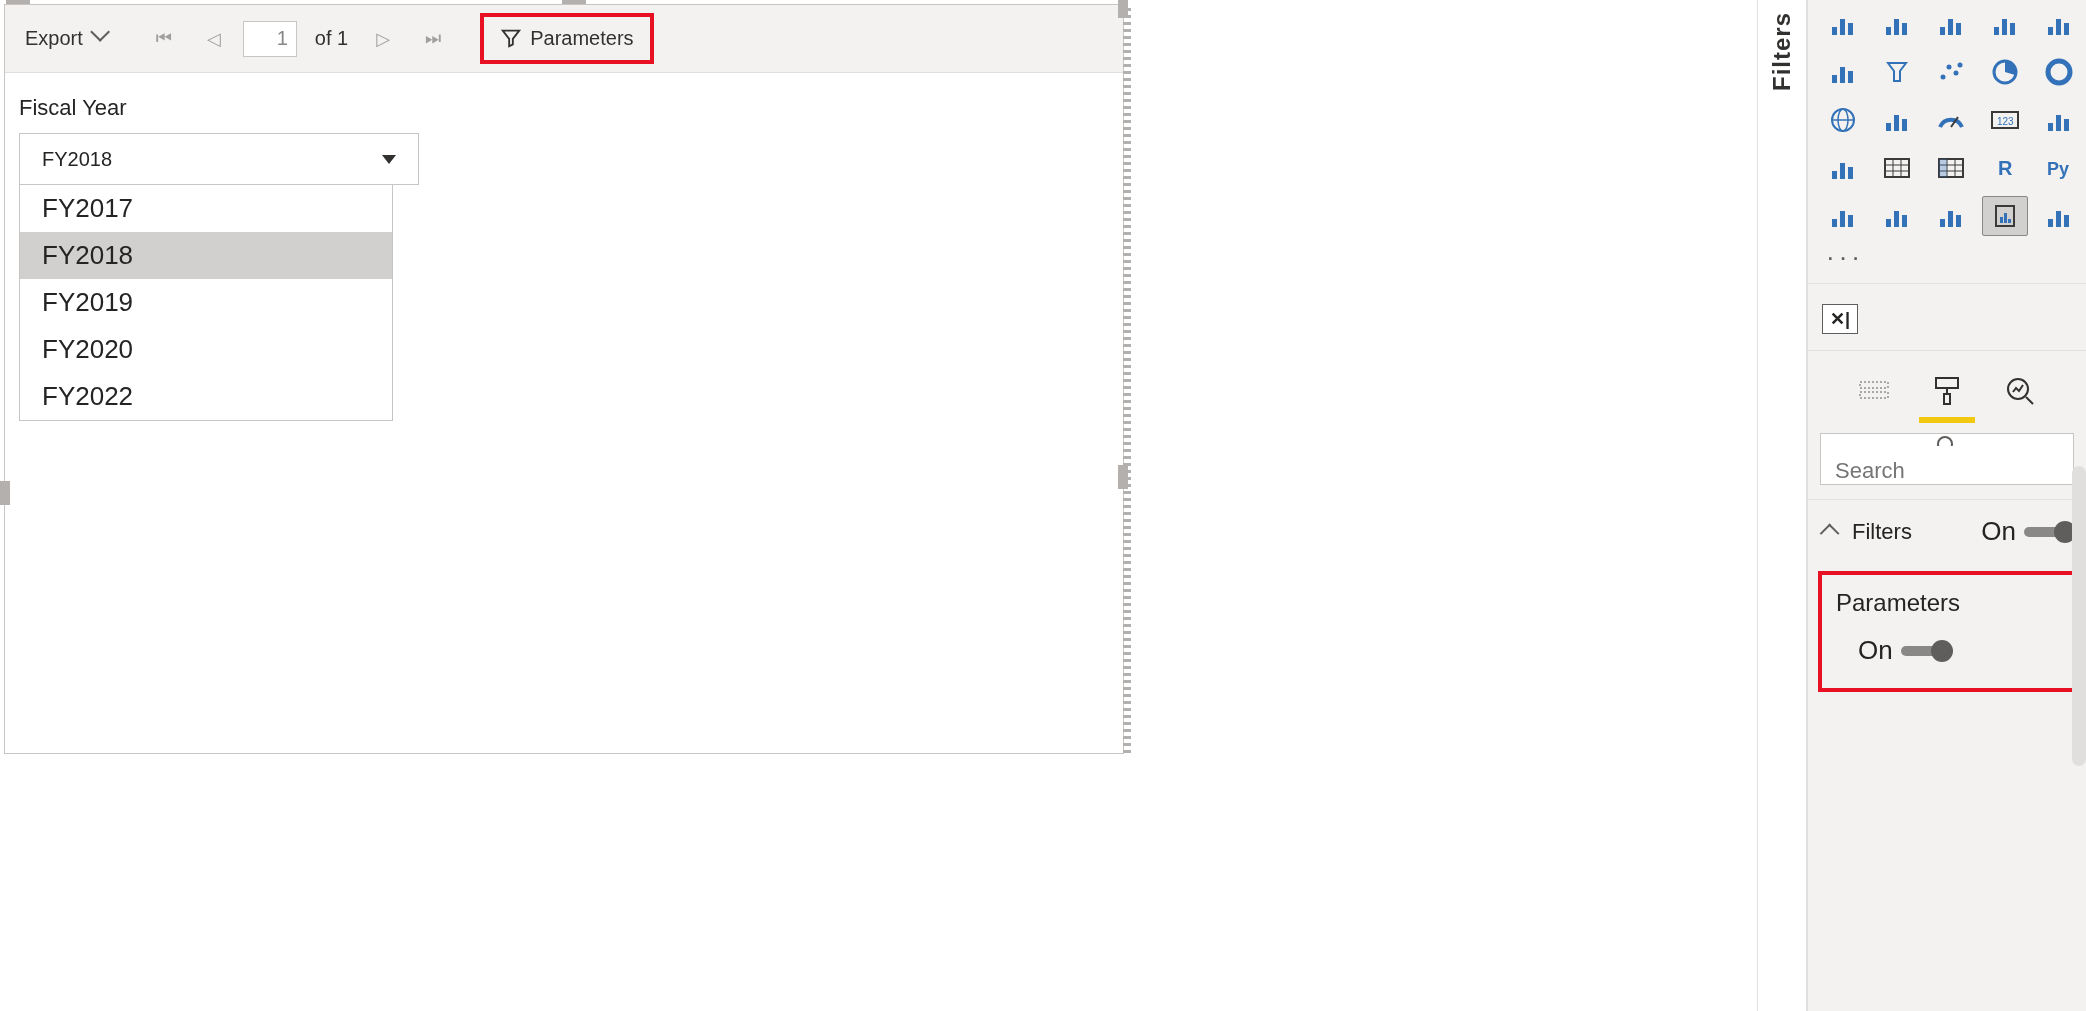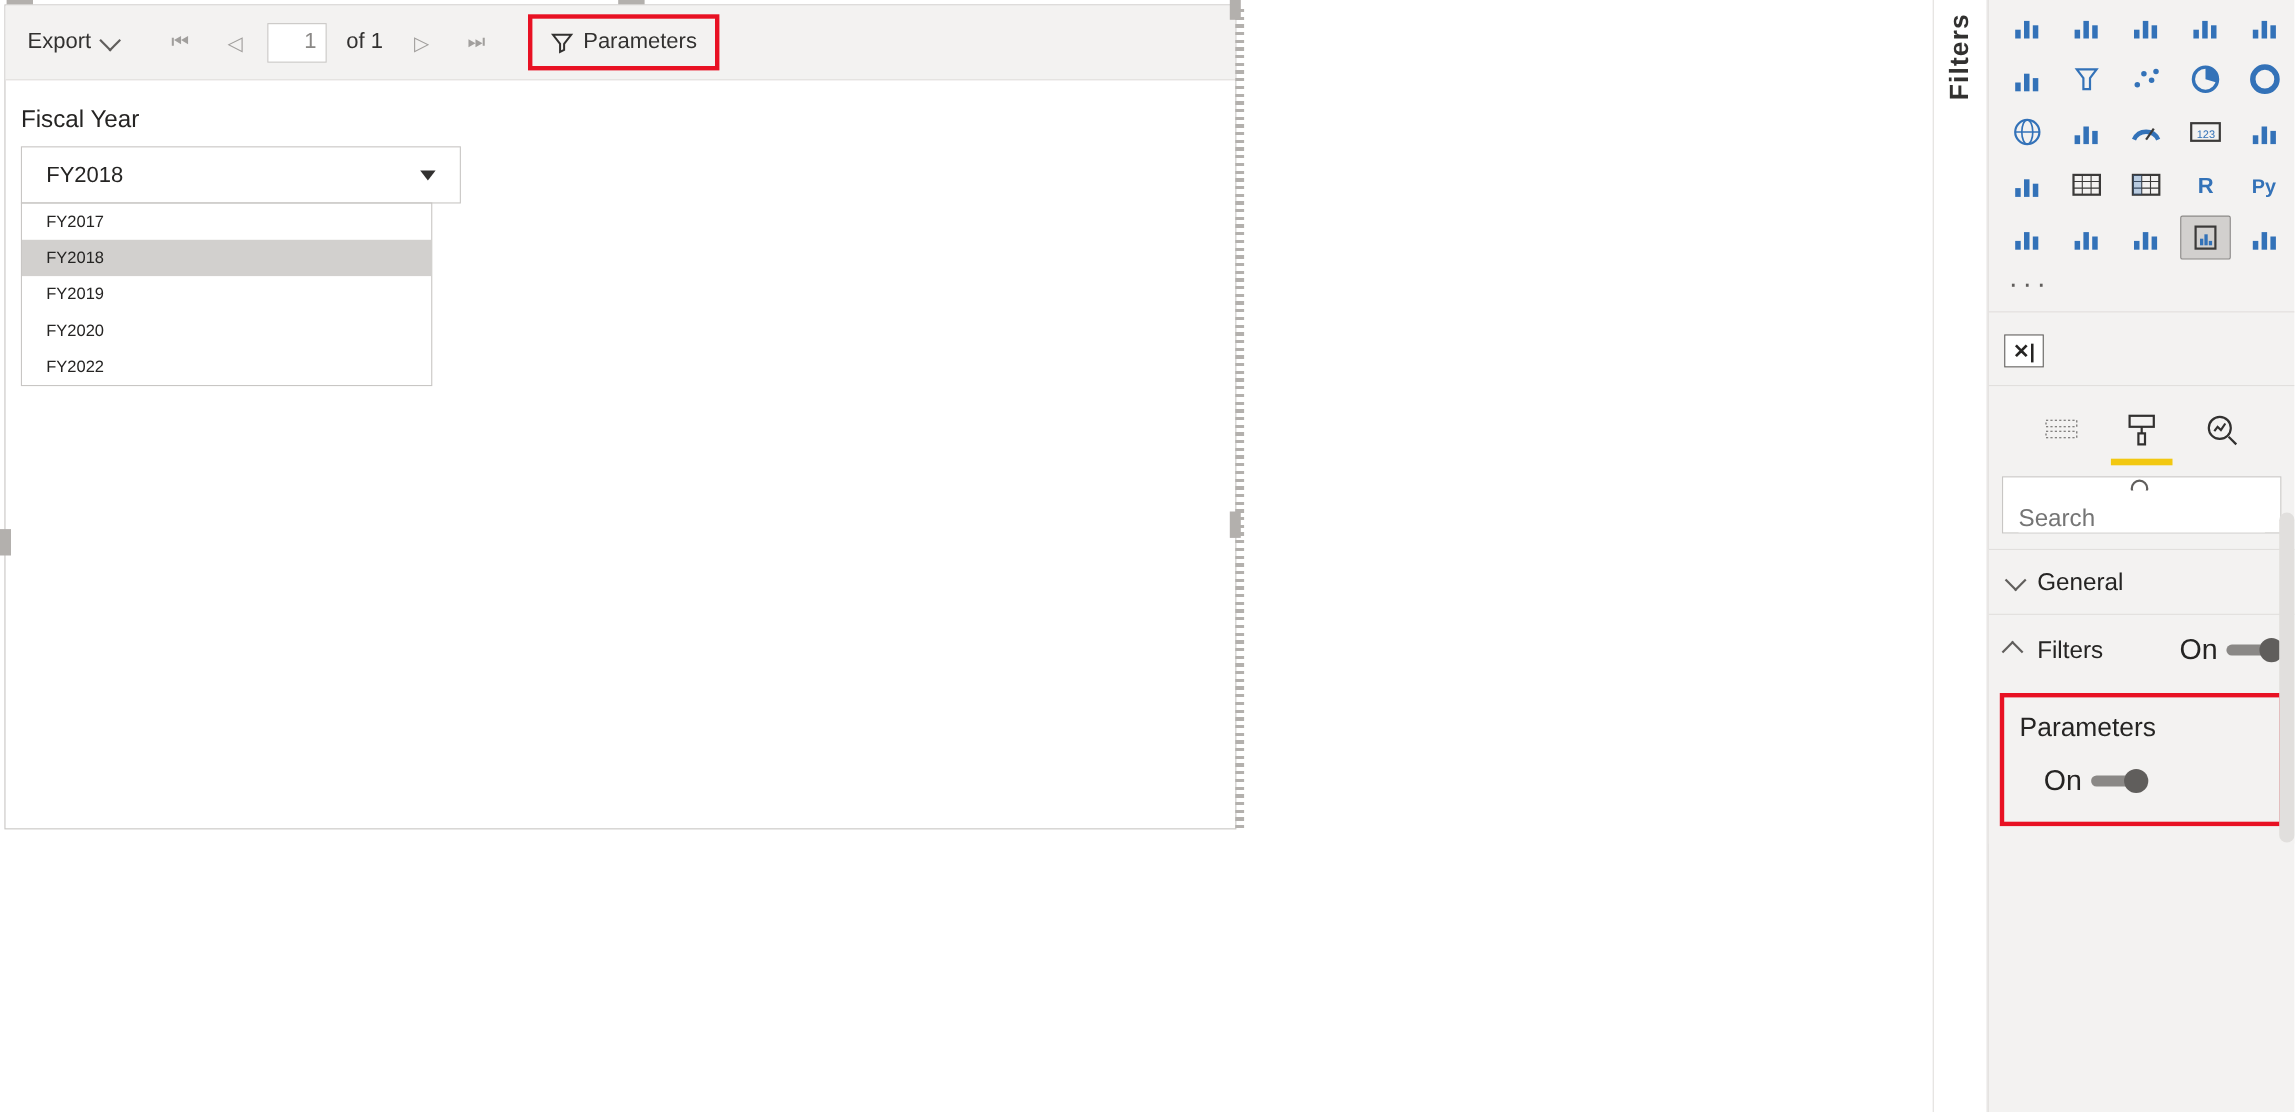--- a/index.html
+++ b/index.html
@@ -42,21 +42,21 @@
     height: 68px;
     border-bottom: 1px solid #e1dfdd;
     background: #f3f2f1;
     display: flex;
     align-items: center;
     padding: 0 10px;
     gap: 8px;
   }
   .btn {
     display: inline-flex;
-    align-items: center;
+    align-items: flex-start;
     gap: 8px;
     padding: 6px 10px;
     border: none;
     background: transparent;
     font: inherit;
     color: #323130;
     cursor: pointer;
   }
   .chev-down {
     width: 14px; height: 14px;
@@ -114,21 +114,21 @@
     border-top:9px solid #323130;
   }
   .dropdown-list {
     width: 374px;
     border: 1px solid #c8c6c4;
     background:#fff;
     margin-top:-1px;
   }
   .dropdown-list .opt {
     padding: 8px 22px;
-    font-size: 15px;
+    font-size: 26px;
     cursor:pointer;
   }
   .dropdown-list .opt.selected { background:#d2d0ce; }
 
   
   .filters-tab {
     width: 50px;
     border-left: 1px solid #e1dfdd;
     border-right: 1px solid #e1dfdd;
     background:#fff;
@@ -575,24 +575,20 @@
 
   <div class="search-box">
     <svg width="24" height="24">
         <circle cx="10" cy="10" r="7" fill="none" stroke="#605e5c" stroke-width="2"></circle>
         <line x1="15" y1="15" x2="21" y2="21" stroke="#605e5c" stroke-width="2"></line>
       </svg>
     <input placeholder="Search" style="">
   </div>
 
   <div class="format-section">
-    <div class="section-head">
-      <span class="chev-mini down"></span>
-      <span>General</span>
-    </div>
 
     <div class="section-head">
       <span class="chev-mini up"></span>
       <span>Filters</span>
       <span class="spacer"></span>
       <span class="toggle">
         <span>On</span>
         <span class="toggle-pill"></span>
       </span>
     </div>

